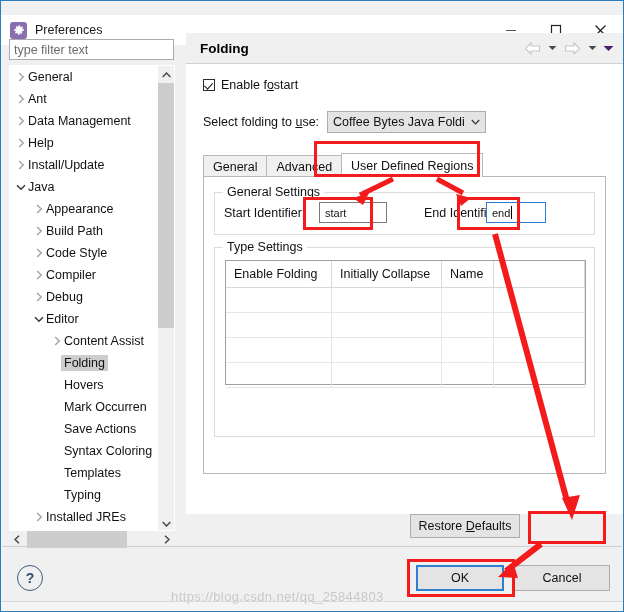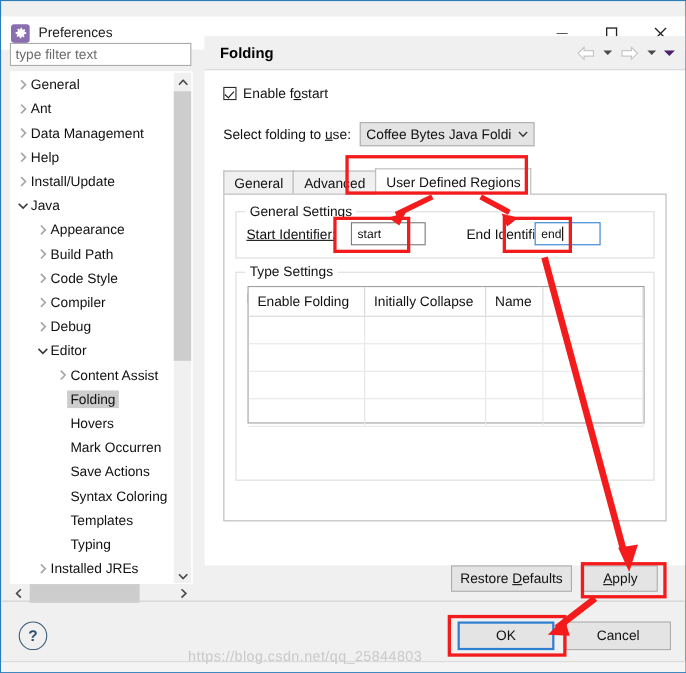--- a/index.html
+++ b/index.html
@@ -504,21 +504,21 @@
           </div>
           <div class="tab active">
             <span>User Defined Regions</span>
           </div>
         </div>
 
       <div id="tabbody">
 
         <div class="group" id="grp-general">
           <span class="gtitle">General Settings</span>
-          <span class="fld-label" style="position:absolute;left:9px;top:13px;text-decoration:underline;">Start Identifier:</span>
+          <span class="fld-label" style="position:absolute;left:9px;top:13px;">Start Identifier:</span>
           <div class="tbox" style="position:absolute;left:104px;top:9px;width:68px;">
             <span>start</span>
           </div>
           <span class="fld-label" style="position:absolute;left:180px;top:13px;margin-left:29px;">End Identifier:</span>
           <div class="tbox focused" style="position:absolute;left:271px;top:9px;width:60px;">
             <span>end</span>
               <span class="caret"></span>
           </div>
         </div>
 
@@ -574,23 +574,20 @@
         </div>
 
       </div>
     </div>
   </div>
 
   <div id="btnbar">
     <div class="btn" id="restore-btn">
       <span><span>Restore </span><span class="uline">D</span><span>efaults</span></span>
     </div>
-    <div class="btn" id="apply-btn">
-      <span><span></span><span class="uline">A</span><span>pply</span></span>
-    </div>
   </div>
 
   <div id="footer-sep"></div>
 
   <div id="help-btn">
     <span>?</span>
   </div>
 
   <div id="ok-btn">
     <span>OK</span>

